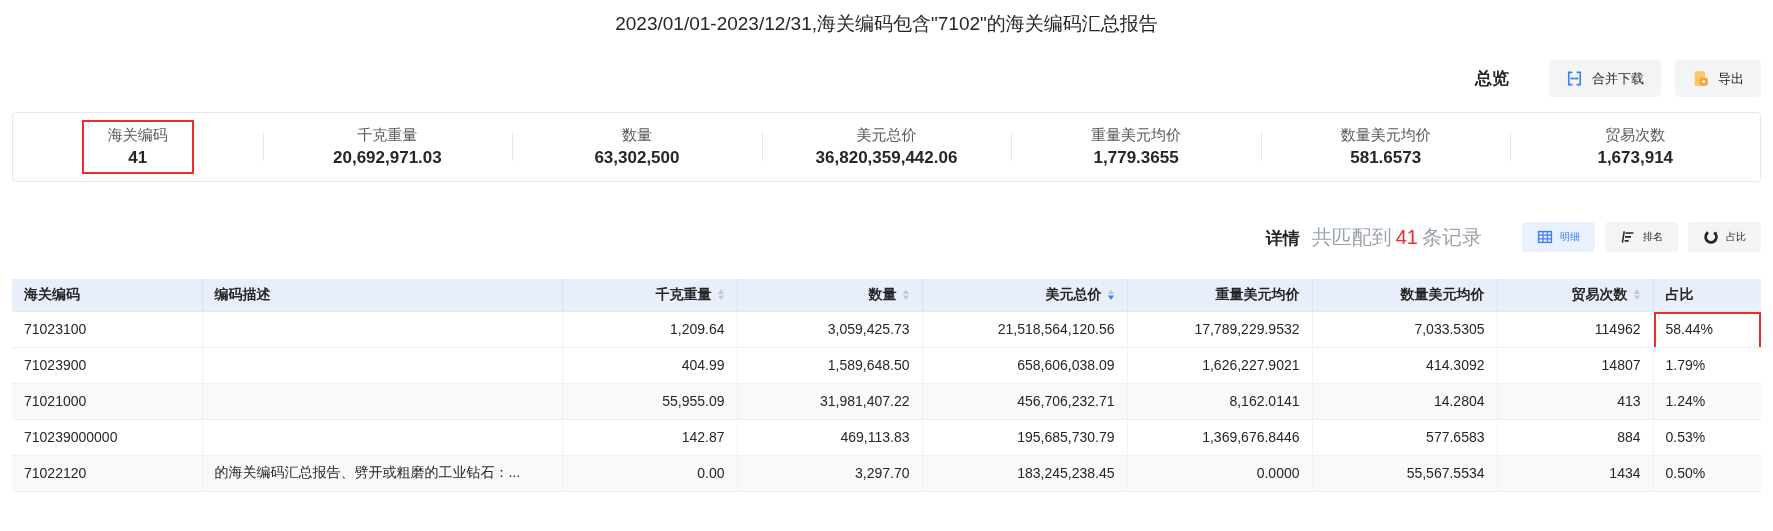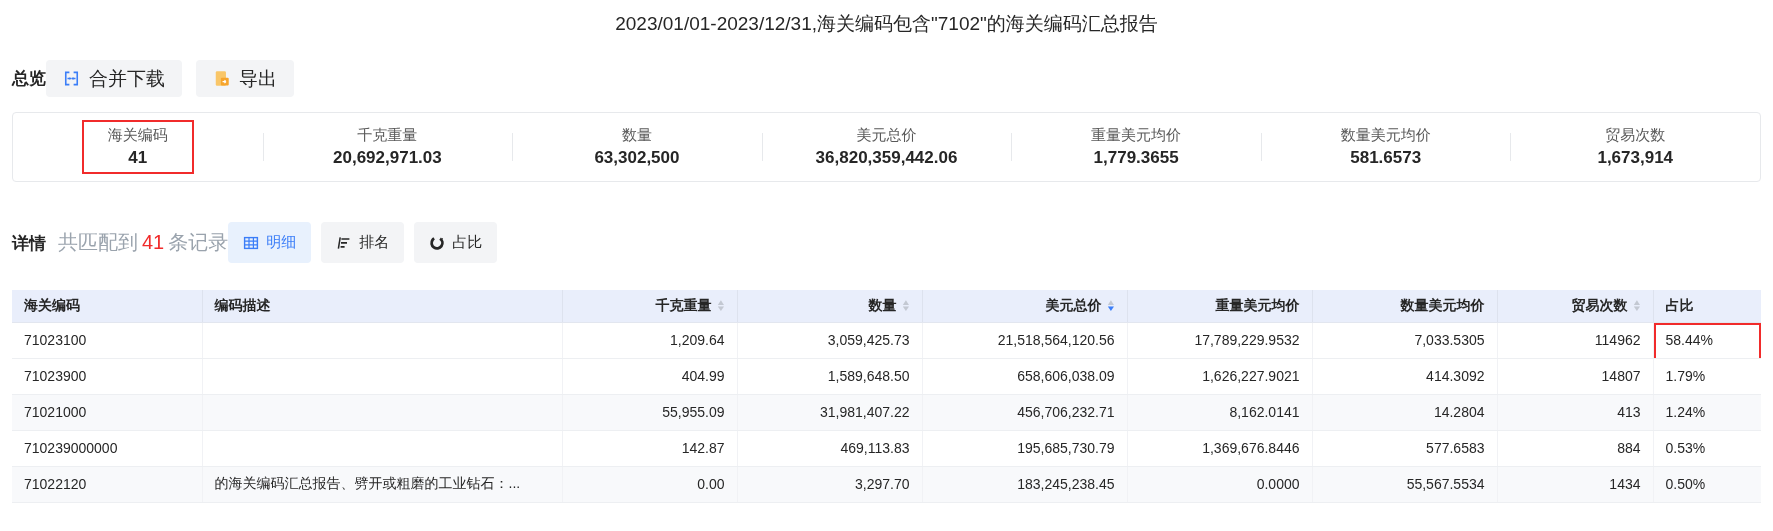--- a/index.html
+++ b/index.html
@@ -3,28 +3,28 @@
 <meta charset="utf-8">
 <style>
   * { box-sizing: border-box; margin: 0; padding: 0; }
   html, body { width: 1773px; height: 531px; overflow: hidden; }
   body {
     font-family: "Liberation Sans", "DejaVu Sans", sans-serif;
     background: #ffffff; color: #262626;
   }
   .page-title { text-align: center; padding-top: 11px; font-size: 19px; font-weight: 500; color: #262626; }
 
-  .section-head { display: flex; align-items: center; justify-content: flex-start; padding: 0 12px; }
+  .section-head { display: flex; align-items: center; justify-content: flex-end; padding: 0 12px; gap: 40px; }
   .overview-head { margin-top: 23px; }
   .section-title { font-size: 17px; font-weight: 700; color: #262626; }
 
   .btn-group { display: flex; gap: 14px; }
   .btn {
     display: inline-flex; align-items: center; gap: 9px; height: 37px; padding: 0 17px;
-    background: #f3f4f6; border: none; border-radius: 4px; font-size: 19px; color: #262626;
+    background: #f3f4f6; border: none; border-radius: 4px; font-size: 13px; color: #262626;
     cursor: pointer; font-family: inherit;
   }
   .btn svg { flex: 0 0 auto; }
 
   .stats-card {
     margin: 15px 12px 0; height: 70px; border: 1px solid #e7e9ec; border-radius: 4px;
     display: flex; align-items: stretch; background: #fff;
   }
   .stat { flex: 1; position: relative; display: flex; align-items: center; justify-content: center; }
   .stat + .stat::before { content: ""; position: absolute; left: 0; top: 20px; bottom: 20px; width: 1px; background: #e7e9ec; }
@@ -32,22 +32,22 @@
   .stat-inner.hl { border: 2px solid #f12b2b; padding: 3px 24px; }
   .stat-label { font-size: 15px; color: #595959; line-height: 20px; }
   .stat-value { font-size: 17px; font-weight: 700; color: #262626; line-height: 22px; margin-top: 2px; }
 
   .detail-head { margin-top: 40px; }
   .detail-left { display: flex; align-items: baseline; gap: 12px; }
   .matched { font-size: 20px; color: #9aa3ad; }
   .matched .count { color: #f12b2b; padding: 0 4px; }
   .vbtn-group { display: flex; gap: 10px; }
   .vbtn {
-    display: inline-flex; align-items: center; gap: 7px; height: 41px; padding: 0 15px;
-    background: #f3f4f6; border: none; border-radius: 4px; font-size: 15px; color: #262626;
+    display: inline-flex; align-items: center; gap: 7px; height: 30px; padding: 0 15px;
+    background: #f3f4f6; border: none; border-radius: 4px; font-size: 10px; color: #262626;
     cursor: pointer; font-family: Liberation Sans, sans-serif;
   }
   .vbtn.active { background: #e8f1fd; color: #3b7ef8; }
 
   table.detail-table {
     margin: 27px 12px 0; width: 1749px; border-collapse: collapse; table-layout: fixed; font-size: 14px;
   }
   .detail-table th {
     background: #e9eefb; height: 32px; font-weight: 700; color: #262626; padding: 0 12px;
     border-right: 1px solid #dde2ee; border-bottom: 1px solid #e2e6ef; white-space: nowrap; overflow: hidden;

